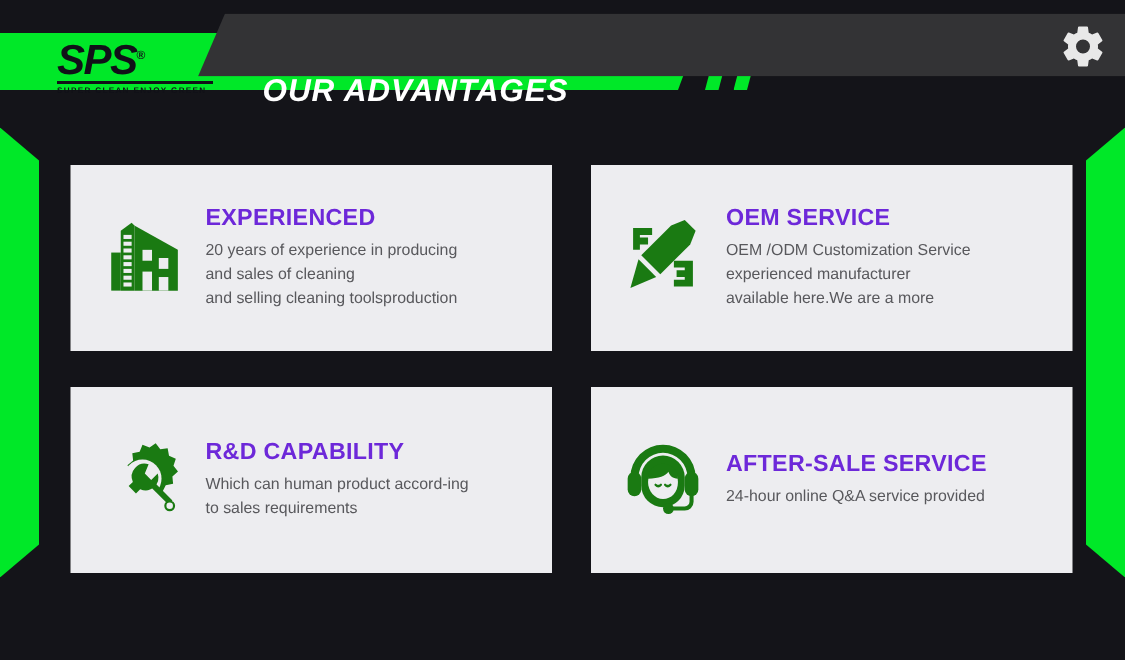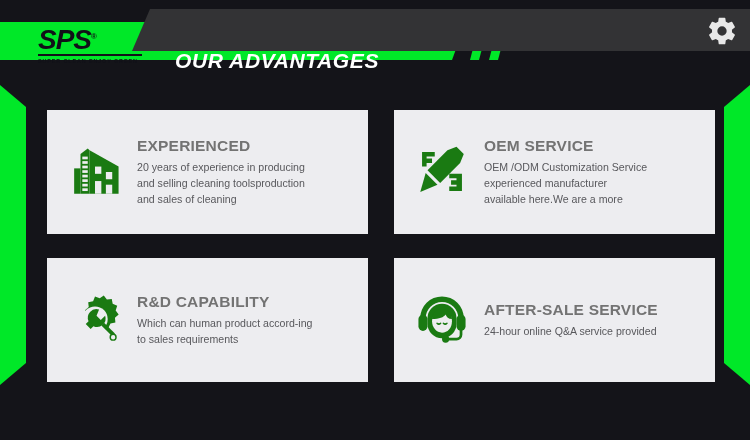--- a/index.html
+++ b/index.html
@@ -61,21 +61,21 @@
     clip-path:polygon(26px 0, 0 22px, 0 278px, 26px 300px);}
 
   
   .cards{position:absolute;left:47px;top:110px;width:668px;height:272px;
     display:grid;grid-template-columns:321px 321px;grid-template-rows:124px 124px;
     column-gap:26px;row-gap:24px;}
   .card{background:#ededf0;display:flex;align-items:center;padding:0 14px 0 16px;box-sizing:border-box;}
   .card-icon{width:64px;min-width:64px;height:64px;display:flex;align-items:center;justify-content:center;margin-right:10px;}
   .card-body{flex:1;}
   .card-title{
-    color:#737373;font-size:15.5px;font-weight:bold;
+    color:#6d28d9;font-size:15.5px;font-weight:bold;
     letter-spacing:.2px;margin:0 0 5px 0;line-height:1.1;
     font-family:"Liberation Sans", sans-serif;
   }
   .card-desc{
     color:#58585c;font-size:10.6px;line-height:16px;margin:0;
     font-family:"Liberation Sans", sans-serif;
   }
   .card-desc div{white-space:nowrap;}
 </style>
 </head>
@@ -134,22 +134,22 @@
               <rect x="44" y="32" width="7" height="8"></rect>
             <rect x="32" y="42" width="7" height="14"></rect>
               <rect x="44" y="46" width="7" height="10"></rect>
           </g>
         </svg>
       </div>
       <div class="card-body">
         <p class="card-title">EXPERIENCED</p>
         <div class="card-desc">
           <div>20 years of experience in producing</div>
+          <div>and sales of cleaning</div>
           <div>and selling cleaning toolsproduction</div>
-          <div>and sales of cleaning</div>
         </div>
       </div>
     </div>
 
     <div class="card">
       <div class="card-icon">
         <svg width="58" height="58" viewBox="0 0 64 64">
           <g fill="#1a7a12">
             <polygon points="38,8 48,4 56,12 52,22 30,44 16,30"></polygon>
             <polygon points="14,33 27,46 8,54"></polygon>

